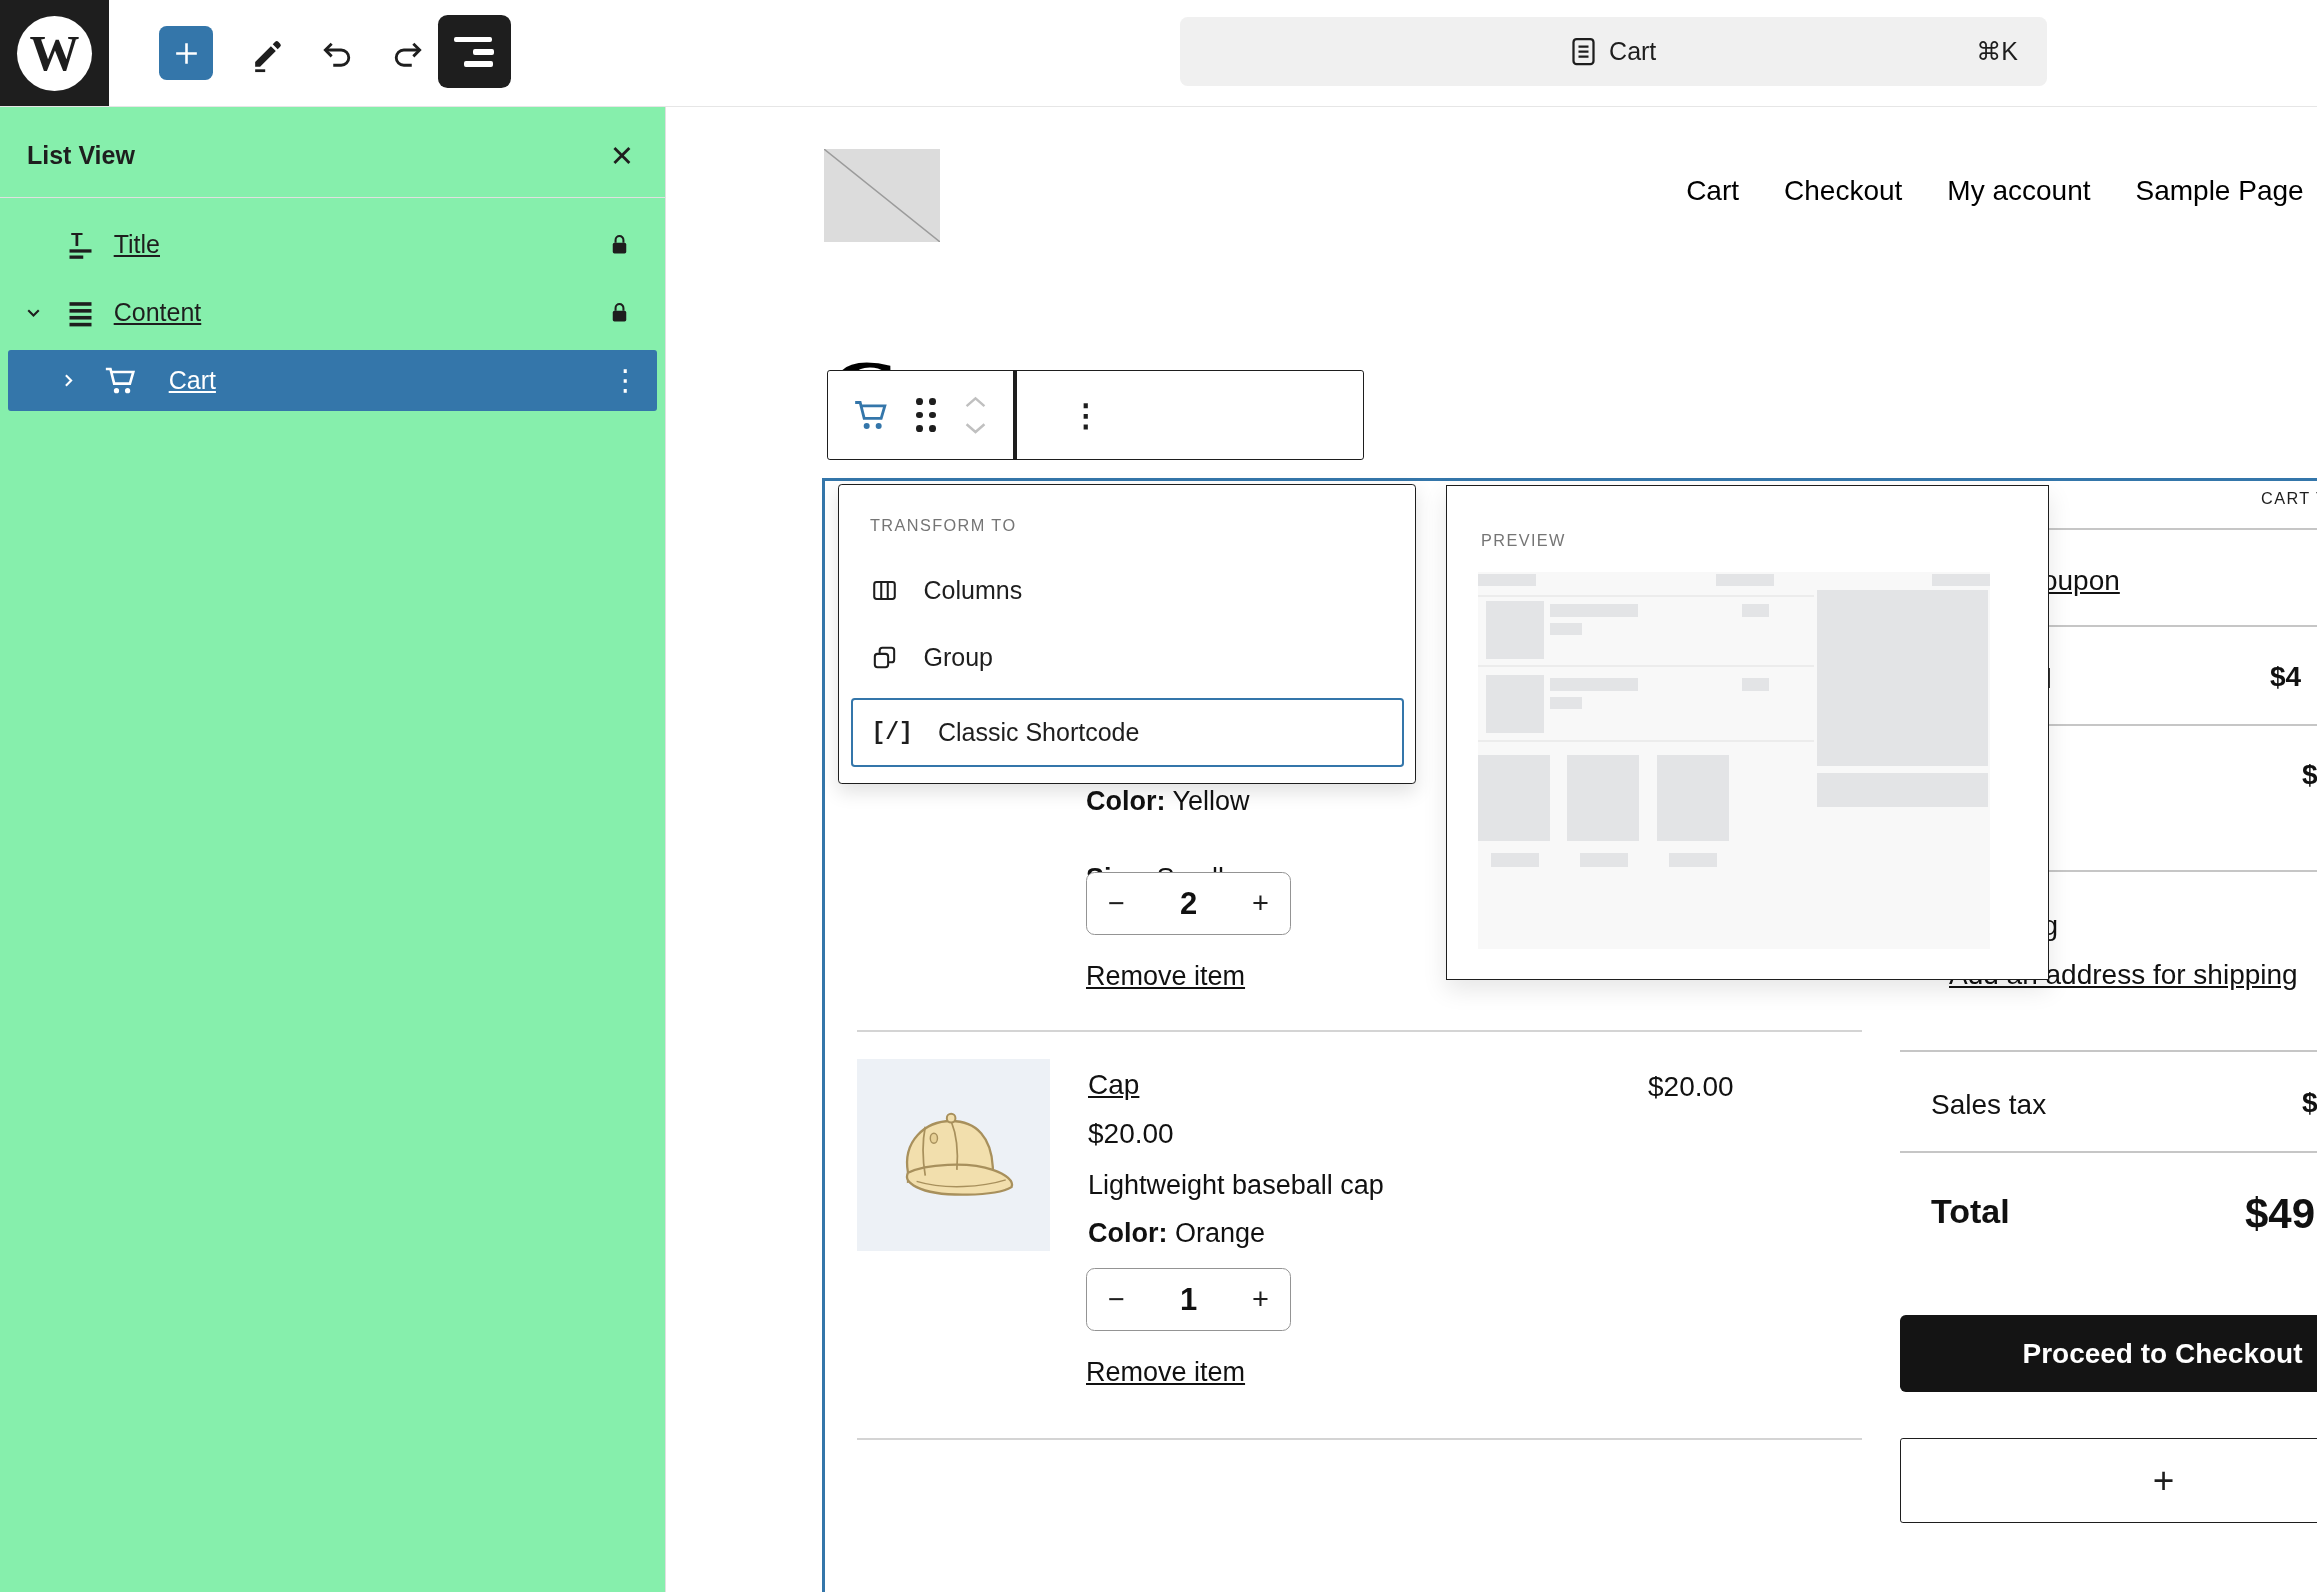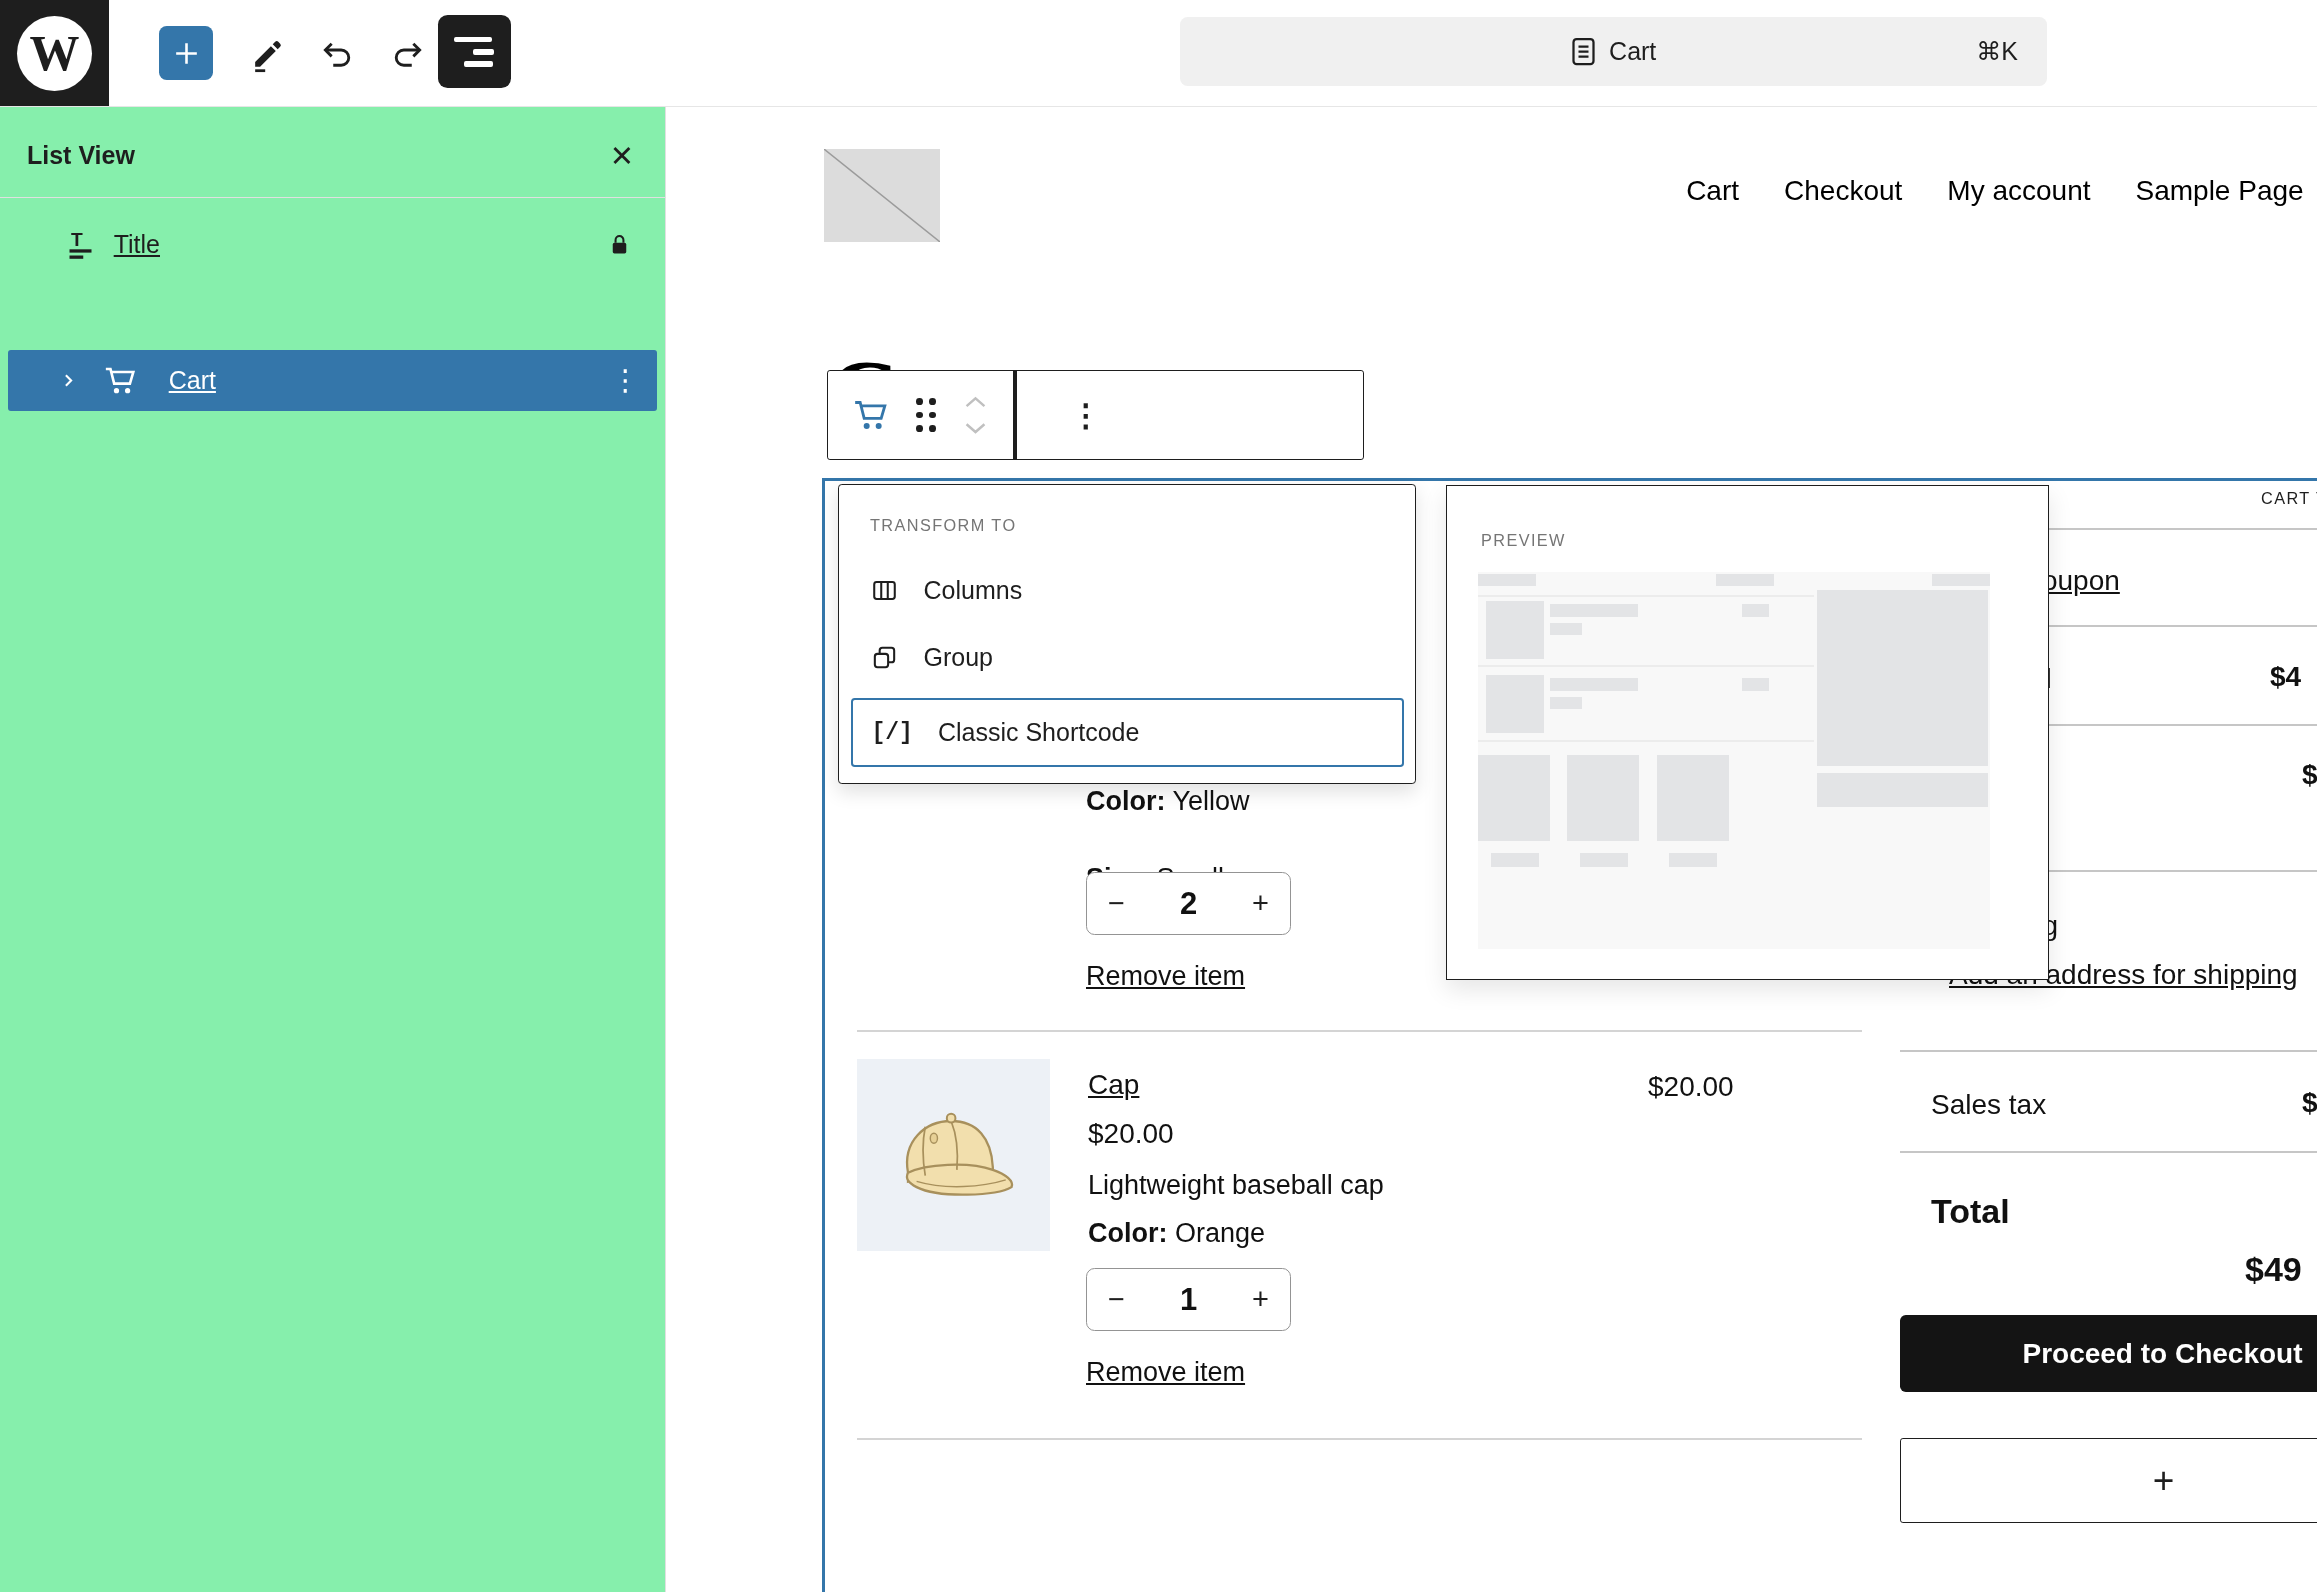--- a/index.html
+++ b/index.html
@@ -183,20 +183,42 @@
       </span>
       <span class="lbl">Title</span>
       <span class="lock">
         <svg width="27" height="27" viewBox="0 0 24 24">
           <rect x="6" y="10.5" width="12" height="9.5" rx="1.5" fill="#1e1e1e"></rect>
           <path d="M8.5 10.5 V8 a3.5 3.5 0 0 1 7 0 v2.5" fill="none" stroke="#1e1e1e" stroke-width="1.8"></path>
         </svg>
       </span>
     </div>
 
+    <div class="lv-row" style="top:176px;">
+      <span class="lv-expander">
+        <svg width="21" height="21" viewBox="0 0 24 24" fill="none" stroke="#1e1e1e" stroke-width="2.4">
+          <path d="M6 9.5 L12 15.5 L18 9.5"></path>
+        </svg>
+      </span>
+      <span class="icon-cell">
+        <svg width="33" height="33" viewBox="0 0 24 24">
+          <rect x="4" y="4.5" width="16" height="2.6" fill="#1e1e1e"></rect>
+          <rect x="4" y="9.5" width="16" height="2.6" fill="#1e1e1e"></rect>
+          <rect x="4" y="14.5" width="16" height="2.6" fill="#1e1e1e"></rect>
+          <rect x="4" y="19.5" width="16" height="2.6" fill="#1e1e1e"></rect>
+        </svg>
+      </span>
+      <span class="lbl">Content</span>
+      <span class="lock">
+        <svg width="27" height="27" viewBox="0 0 24 24">
+          <rect x="6" y="10.5" width="12" height="9.5" rx="1.5" fill="#1e1e1e"></rect>
+          <path d="M8.5 10.5 V8 a3.5 3.5 0 0 1 7 0 v2.5" fill="none" stroke="#1e1e1e" stroke-width="1.8"></path>
+        </svg>
+      </span>
+    </div>
 
     <div class="lv-row selected" style="top:244px;">
       <span class="lv-expander" style="left:44px;">
         <svg width="21" height="21" viewBox="0 0 24 24" fill="none" stroke="#ffffff" stroke-width="2.4">
           <path d="M9 6 L15 12 L9 18"></path>
         </svg>
       </span>
       <span class="icon-cell" style="left:92px;">
         <svg width="37" height="37" viewBox="0 0 24 24" fill="none" stroke="#ffffff" stroke-width="1.7">
           <path d="M2.5 4.5 h3 l2.4 9.5 h10.2 l2.2-7.5 H6.2"></path>
@@ -361,20 +383,20 @@
     <div class="t-div" style="top:618px;"></div>
     <div class="t-value" style="left:1636px;top:653px;">$</div>
     <div class="t-div" style="top:764px;"></div>
     <div class="t-label" style="left:1283px;top:804px;">Shipping</div>
     <div class="t-label t-link" style="left:1283px;top:853px;">Add an address for shipping</div>
     <div class="t-div" style="top:944px;"></div>
     <div class="t-label" style="left:1265px;top:983px;">Sales tax</div>
     <div class="t-value" style="left:1636px;top:981px;">$</div>
     <div class="t-div" style="top:1045px;"></div>
     <div class="t-label" style="left:1265px;top:1086px;font-size:34px;font-weight:bold;">Total</div>
-    <div class="t-value" style="left:1579px;top:1144px;font-size:34px;">$49</div>
+    <div class="t-value" style="left:1579px;top:1084px;font-size:42px;">$49</div>
     <div class="checkout-btn">Proceed to Checkout</div>
     <div class="appender">
       <span>+</span>
     </div>
   </div>
 </div>
 
 
 </body></html>

